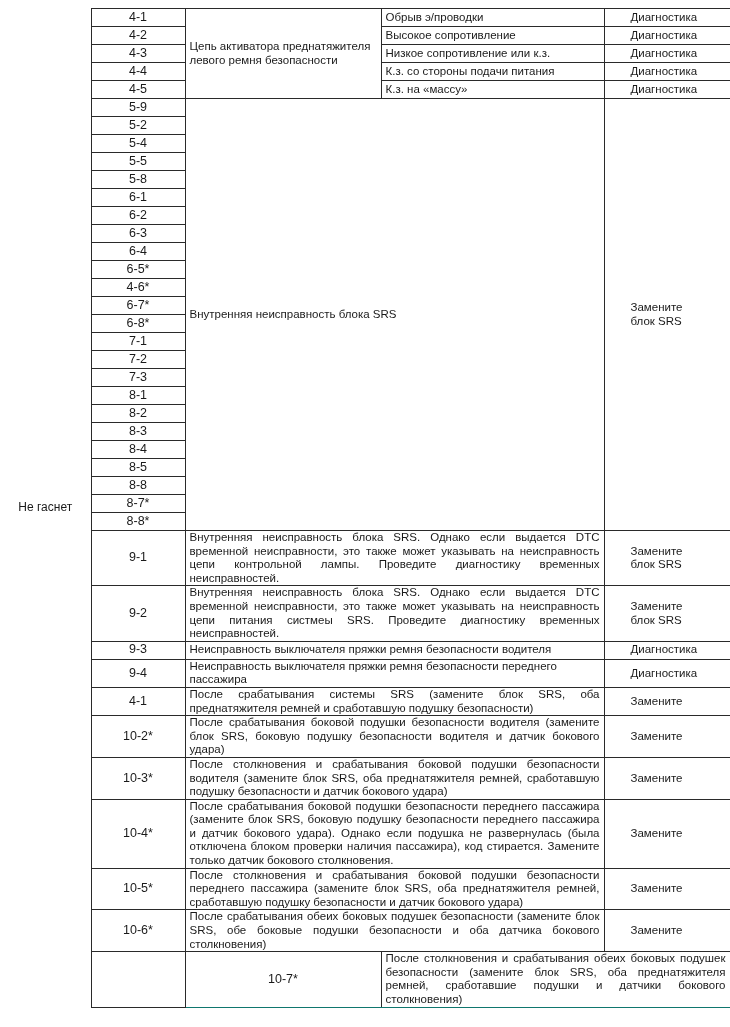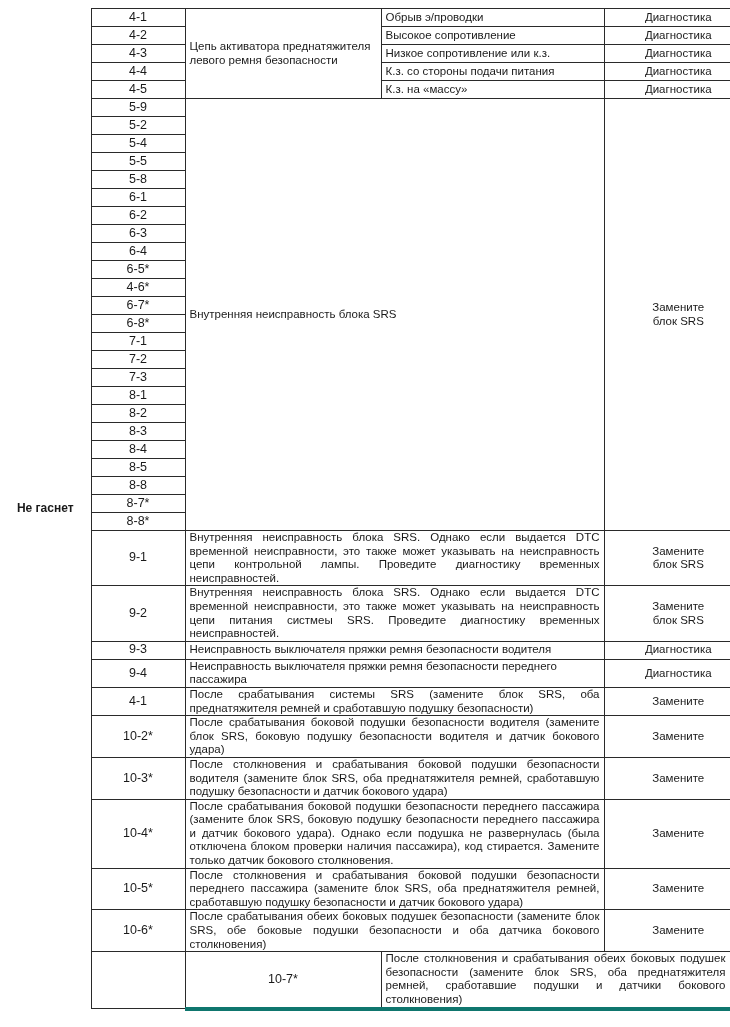--- a/index.html
+++ b/index.html
@@ -1,27 +1,27 @@
 <!DOCTYPE html>
 <html><head>
 <meta charset="utf-8">
 <style>
   html, body { margin: 0; padding: 0; background: #ffffff; }
   body { width: 730px; height: 1027px; overflow: hidden; position: relative;
          font-family: "Liberation Sans", sans-serif; color: #1a1a1a; }
   table { border-collapse: collapse; position: absolute; left: 0; top: 8px; width: 730px; table-layout: fixed; }
   td { font-size: 11.5px; line-height: 13.6px; vertical-align: middle; padding: 0 4px; border: 1px solid #2a2a2a; }
-  td.sym { border-left: none; border-top: none; border-bottom: none; text-align: center; font-size: 12px; font-weight: bold; }
+  td.sym { border-left: none; border-top: none; border-bottom: none; text-align: center; font-size: 12px; }
   td.code { text-align: center; font-size: 12.5px; height: 17px; padding: 0; }
   td.desc { text-align: left; }
   td.just { text-align: justify; }
-  td.act { text-align: center; border-right: none; padding-left: 26px; }
+  td.act { text-align: left; border-right: none; padding-left: 26px; }
   td.sub { text-align: left; }
   tr.short td { height: 17px; margin-top: 32px; }
-  tr.bottom td { border-bottom: 4px solid #0f766e; }
+  tr.bottom td { border-bottom: 1px solid #0f766e; }
 </style>
 </head>
 <body>
 
 <table>
   <colgroup>
     <col style="width:91px">
     <col style="width:94px">
     <col style="width:196px">
     <col style="width:223px">

